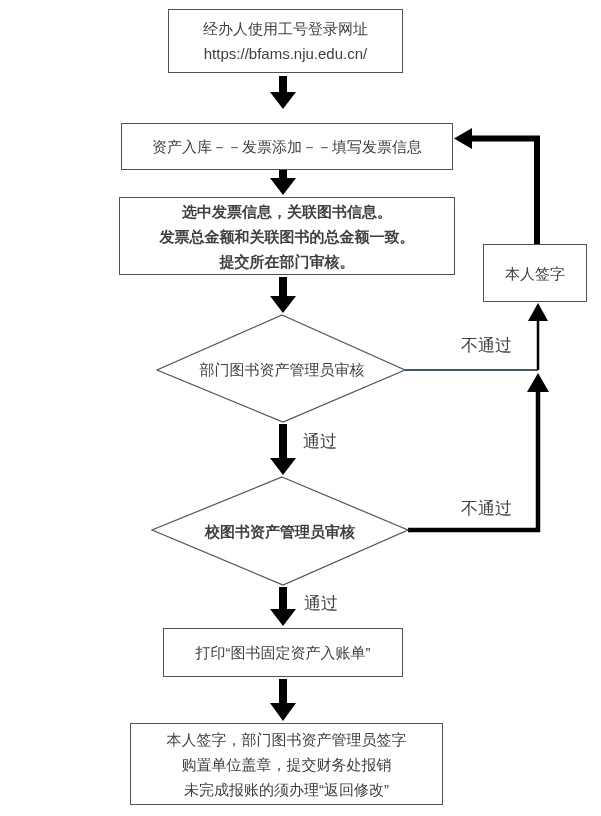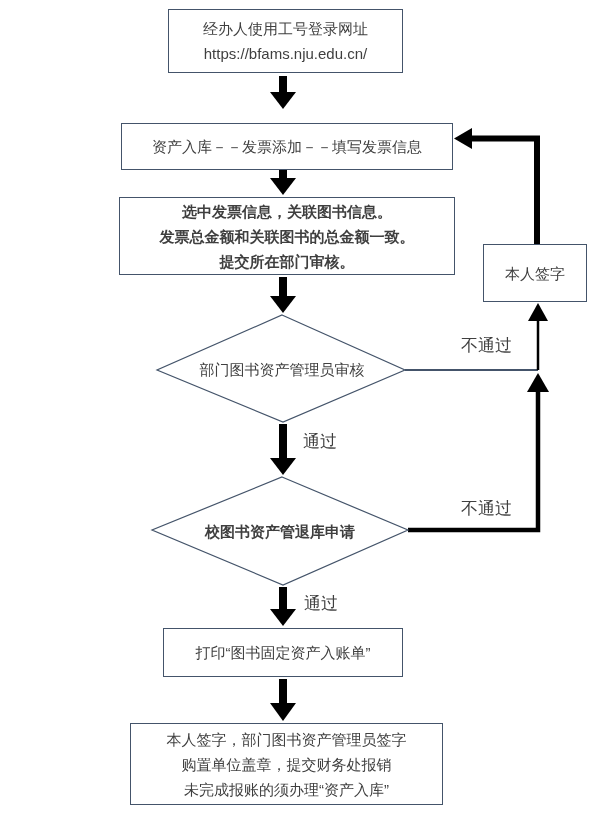--- a/index.html
+++ b/index.html
@@ -103,31 +103,31 @@
     <div class="ln">提交所在部门审核。</div>
   </div>
 
   <div class="dtext" style="left:157px;top:341px;width:250px;height:56px;">
     <div>部门图书资产</div>
     <div>管理员审核</div>
   </div>
 
   <div class="dtext" style="left:152px;top:503px;width:256px;height:56px;font-weight:bold;">
     <div>校图书资产管</div>
-    <div>退库申请</div>
+    <div>理员审核</div>
   </div>
 
   <div class="node" style="left:163px;top:628px;width:240px;height:49px;">
     <div class="ln">打印“图书固定资产入账单”</div>
   </div>
 
   <div class="node" style="left:130px;top:723px;width:313px;height:82px;">
     <div class="ln">本人签字，部门图书资产管理员签字</div>
     <div class="ln">购置单位盖章，提交财务处报销</div>
-    <div class="ln">未完成报账的须办理“资产入库”</div>
+    <div class="ln">未完成报账的须办理“返回修改”</div>
   </div>
 
   <div class="node" style="left:483px;top:244px;width:104px;height:58px;border-width:1.2px;">
     <div class="ln">本人签字</div>
   </div>
 
   <div class="lbl" style="left:303px;top:430px;">通过</div>
   <div class="lbl" style="left:304px;top:592px;">通过</div>
   <div class="lbl" style="left:461px;top:334px;">不通过</div>
   <div class="lbl" style="left:461px;top:497px;">不通过</div>

